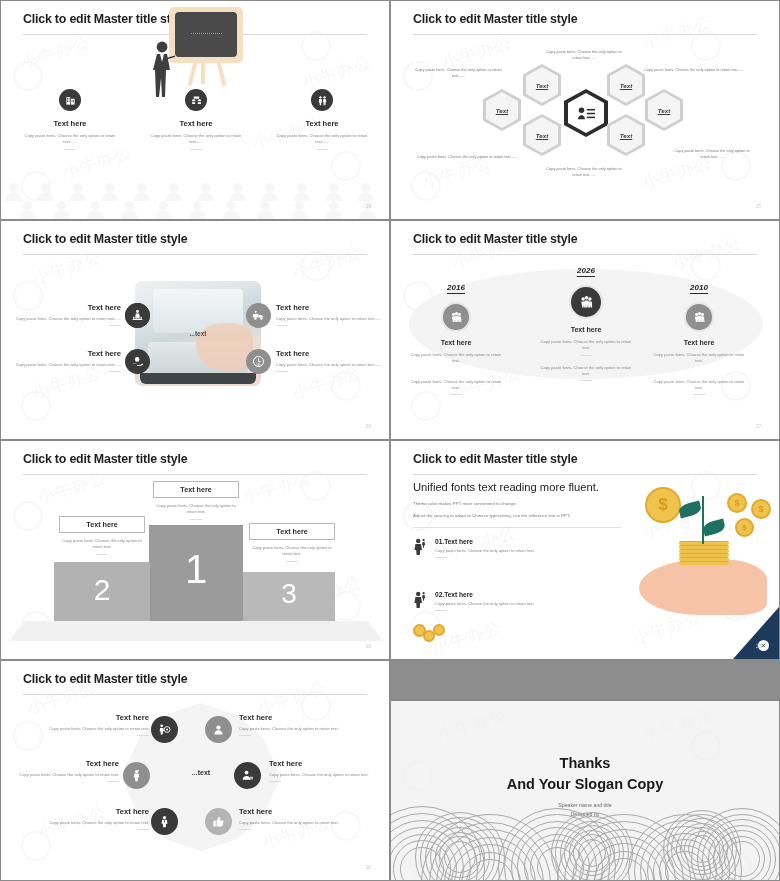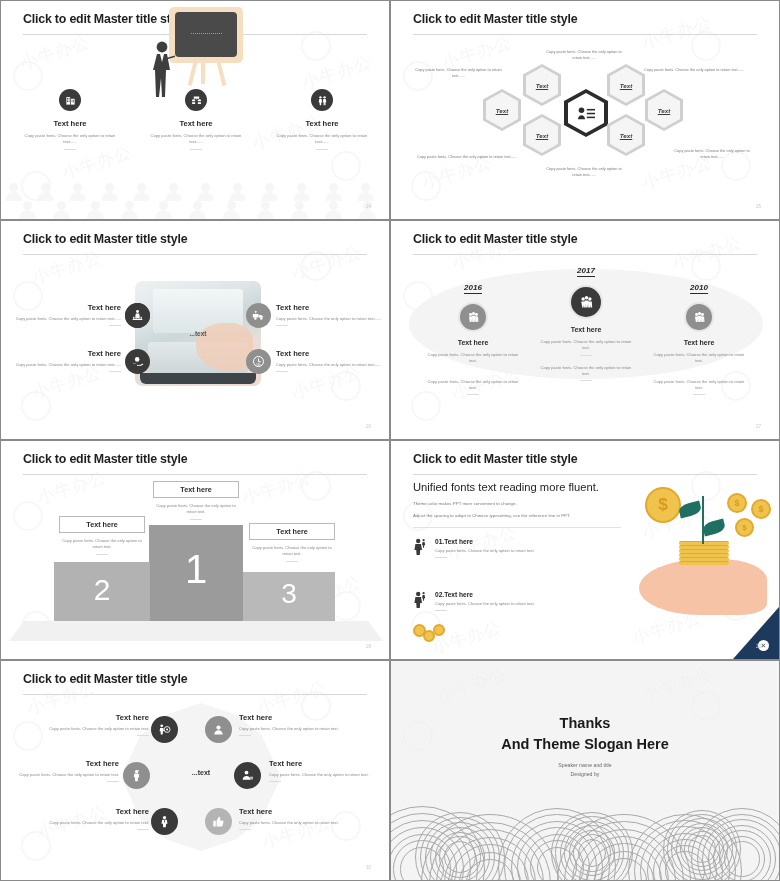--- a/index.html
+++ b/index.html
@@ -87,21 +87,21 @@
   .s6-stem{position:absolute;left:311px;top:55px;width:2px;height:48px;background:#1f6f63;}
   .s6-corner{position:absolute;right:0;bottom:0;width:46px;height:52px;background:#1d3a5c;clip-path:polygon(100% 0,100% 100%,0 100%);}
   .s6-x{position:absolute;right:10px;bottom:8px;width:11px;height:11px;border-radius:50%;background:#fff;color:#555;font-size:7px;display:flex;align-items:center;justify-content:center;}
 
   
   .s7-gear{position:absolute;left:120px;top:42px;width:160px;height:148px;background:#f4f4f4;
     clip-path:polygon(50% 0,72% 8%,88% 22%,100% 50%,88% 78%,72% 92%,50% 100%,28% 92%,12% 78%,0 50%,12% 22%,28% 8%);}
   .s7-ctr{position:absolute;left:140px;top:108px;width:120px;text-align:center;font-size:7px;font-weight:bold;color:#333;}
 
   
-  .s8{background:#f4f4f4;}
+  .s8{background:#f4f4f4;margin-top:40px;}
   .s8-t{position:absolute;left:0;right:0;top:52px;text-align:center;font-size:14.5px;font-weight:bold;color:#1a1a1a;line-height:1.45;}
   .s8-s{position:absolute;left:0;right:0;top:100px;text-align:center;font-size:5.2px;color:#6a6a6a;line-height:1.75;}
   .s8-rings{position:absolute;left:0;right:0;bottom:0;height:110px;overflow:hidden;}
   .s8-rings .r{position:absolute;border-radius:50%;border:.7px solid #a9a9a9;}
 </style>
 </head>
 <body>
 
 <div class="grid">
 
@@ -399,40 +399,40 @@
           <span style="left:260px;top:110px;">小牛办公</span>
     <div class="ring" style="left: 12px; top: 60px; height: 26px; width: 26px;"></div>
           <div class="ring" style="left: 300px; top: 30px; height: 26px; width: 26px;"></div>
           <div class="ring" style="left: 20px; top: 170px; height: 26px; width: 26px;"></div>
           <div class="ring" style="left: 330px; top: 150px; height: 26px; width: 26px;"></div>
         </div>
     <div class="s-title">Click to edit Master title style</div>
     <div class="s-rule"></div>
     <div class="s4-arc"></div>
 
-    <div class="s4-col" style="left:23px;top:55px;">
+    <div class="s4-col" style="left:6px;top:55px;">
       <div class="yr">2016</div>
       <div class="circ md" style="width:26px;height:26px;margin:8px auto 0;border:2px solid #e6e6e6;">
         <svg width="13" height="13" viewBox="0 0 16 16" fill="#fff">
               <circle cx="4.4" cy="4.2" r="1.8"></circle>
               <path d="M2.4 6.8h4l.5 6.6h-1.4l-.3-3.2l-.3 3.2h-1.4z"></path>
               <circle cx="11.6" cy="4.2" r="1.8"></circle>
               <path d="M9.6 6.8h4l.5 6.6h-1.4l-.3-3.2l-.3 3.2h-1.4z"></path>
               <circle cx="8" cy="3" r="1.9"></circle>
               <path d="M5.9 5.8h4.2l.5 7.6h-1.5l-.3-3.5l-.3 3.5h-1.5z"></path>
             </svg>
       </div>
       <div class="hd" style="margin-top:7px;font-size:7px;">Text here</div>
       <div class="bd" style="margin-top:6px;padding:0 10px;">Copy paste fonts. Choose the only option to retain text.</div>
       <div class="bd" style="margin-top:14px;padding:0 10px;">Copy paste fonts. Choose the only option to retain text.</div>
       <div class="dash"></div>
     </div>
 
     <div class="s4-col" style="left:136px;top:38px;">
-      <div class="yr">2017</div>
+      <div class="yr">2026</div>
       <div class="circ dk" style="width:30px;height:30px;margin:8px auto 0;border:2px solid #e6e6e6;">
         <svg width="15" height="15" viewBox="0 0 16 16" fill="#fff">
               <circle cx="4.4" cy="4.2" r="1.8"></circle>
               <path d="M2.4 6.8h4l.5 6.6h-1.4l-.3-3.2l-.3 3.2h-1.4z"></path>
               <circle cx="11.6" cy="4.2" r="1.8"></circle>
               <path d="M9.6 6.8h4l.5 6.6h-1.4l-.3-3.2l-.3 3.2h-1.4z"></path>
               <circle cx="8" cy="3" r="1.9"></circle>
               <path d="M5.9 5.8h4.2l.5 7.6h-1.5l-.3-3.5l-.3 3.5h-1.5z"></path>
             </svg>
       </div>
@@ -686,21 +686,21 @@
     <div class="wm">
       <span style="left:45px;top:12px;">小牛办公</span>
           <span style="left:250px;top:12px;">小牛办公</span>
     <div class="ring" style="left: 12px; top: 60px; height: 26px; width: 26px;"></div>
           <div class="ring" style="left: 300px; top: 30px; height: 26px; width: 26px;"></div>
           <div class="ring" style="left: 20px; top: 170px; height: 26px; width: 26px;"></div>
           <div class="ring" style="left: 330px; top: 150px; height: 26px; width: 26px;"></div>
         </div>
     <div class="s8-t">
       <div>Thanks</div>
-      <div>And Theme Slogan Here</div>
+      <div>And Your Slogan Copy</div>
     </div>
     <div class="s8-s">
       <div>Speaker name and title</div>
       <div>Designed by</div>
     </div>
     <div class="s8-rings">
           <div class="r" style="left: -32px; top: 36px; height: 124px; width: 124px;"></div>
           <div class="r" style="left: -25.1111px; top: 42.8889px; height: 110.222px; width: 110.222px;"></div>
           <div class="r" style="left: -18.2222px; top: 49.7778px; height: 96.4444px; width: 96.4444px;"></div>
           <div class="r" style="left: -11.3333px; top: 56.6667px; height: 82.6667px; width: 82.6667px;"></div>

